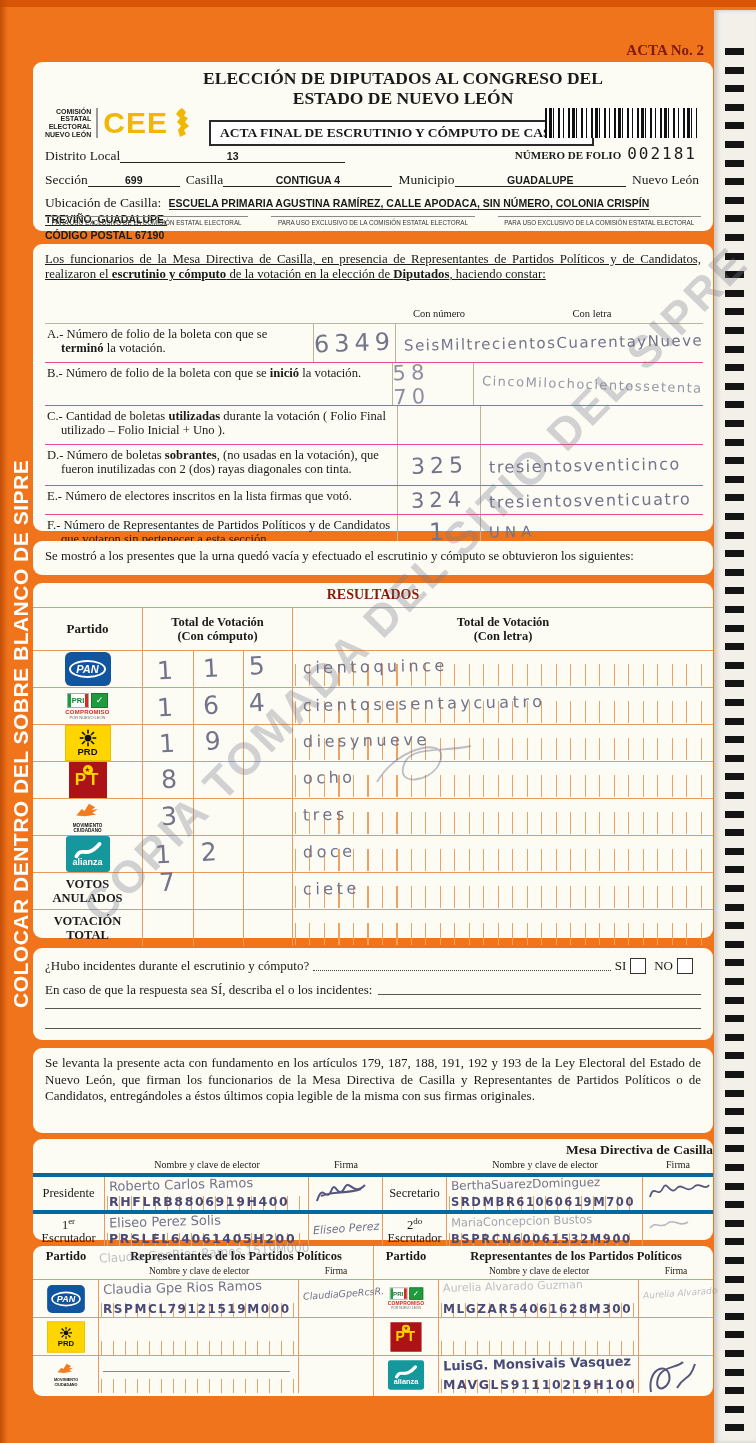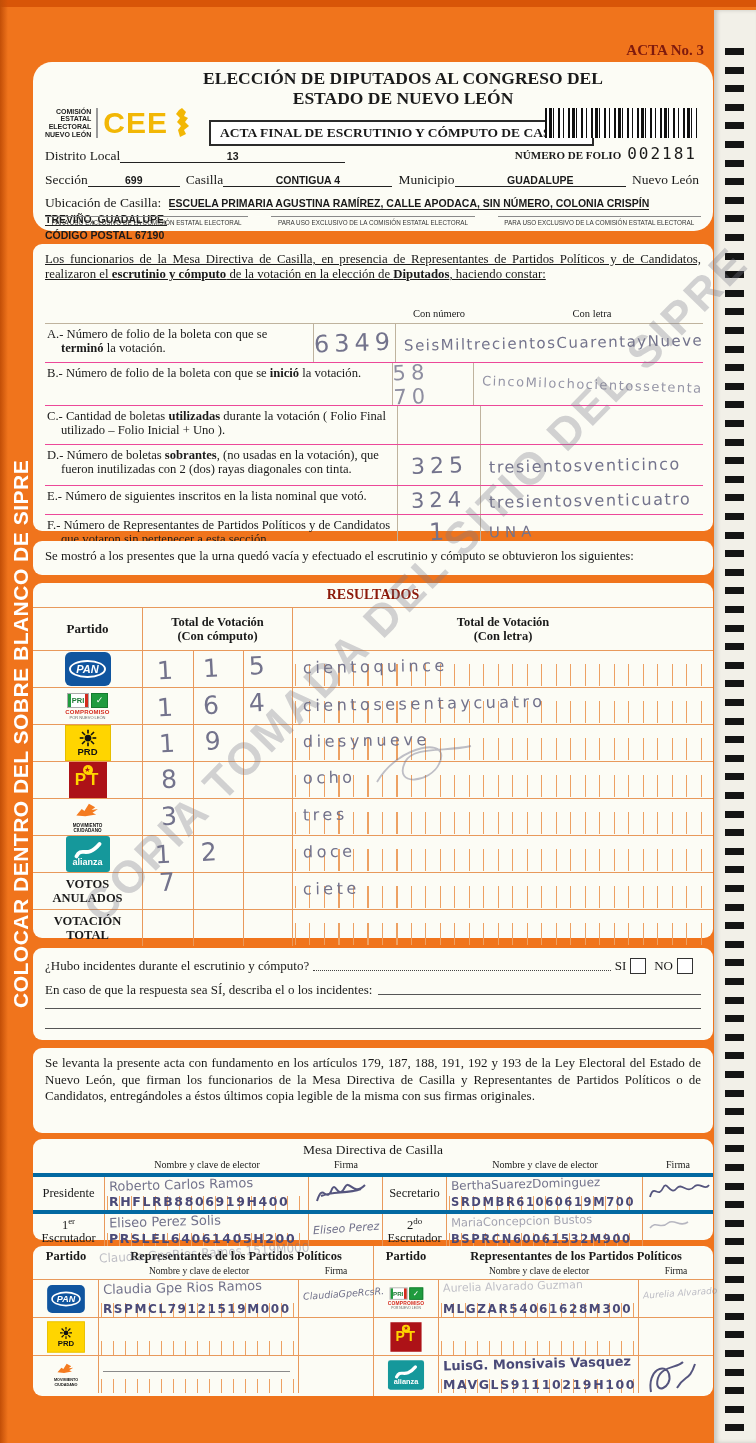--- a/index.html
+++ b/index.html
@@ -15,21 +15,21 @@
            background:repeating-linear-gradient(180deg,#141414 0 7px,transparent 7px 18.6px);}
 
   
   .side-text{position:absolute;left:9px;top:1008px;transform:rotate(-90deg);transform-origin:0 0;
              font-family:"Liberation Sans",sans-serif;font-weight:bold;font-size:21px;color:#fff;
              letter-spacing:.5px;white-space:nowrap;width:570px;}
 
   .acta-no{position:absolute;top:42px;right:52px;font-weight:bold;font-size:15px;color:#7E1A0E;}
 
   .panel{position:absolute;left:33px;width:680px;background:#FCFCF5;border-radius:9px;}
-  .p1{top:62px;height:169px;border-radius:19px;}
+  .p1{top:62px;height:169px;}
   .p2{top:244px;height:287px;}
   .p3{top:541px;height:34px;}
   .p4{top:583px;height:355px;}
   .p5{top:948px;height:92px;}
   .p6{top:1048px;height:85px;}
   .p7{top:1139px;height:101px;}
   .p8{top:1246px;height:150px;}
 
   
   .h-title{position:absolute;top:6px;left:120px;right:60px;text-align:center;font-weight:bold;
@@ -128,21 +128,21 @@
   .dots{flex:1;border-bottom:1.6px dotted #444;margin:0 4px 3px 4px;height:1px;}
   .chk{width:14px;height:14px;border:1.4px solid #333;background:#fff;margin:0 8px 0 4px;}
   .ir2{top:34px;}
   .solid{flex:1;border-bottom:1.4px solid #555;margin:0 0 3px 6px;height:1px;}
   .ruled{position:absolute;left:12px;right:12px;border-bottom:1.4px solid #555;}
 
   
   .legal{position:absolute;top:7px;left:12px;right:12px;font-size:13px;line-height:1.28;text-align:justify;}
 
   
-  .m-title{position:absolute;top:3px;left:0;right:0;text-align:center;font-weight:normal;font-size:13.5px;}
+  .m-title{position:absolute;top:3px;left:0;right:0;text-align:right;font-weight:bold;font-size:13.5px;}
   .m-head{position:absolute;top:20px;left:0;right:0;height:14px;font-size:10px;}
   .mh{position:absolute;text-align:center;}
   .m-rows{position:absolute;top:34px;left:0;right:0;bottom:0;}
   .m-row{display:flex;height:33px;border-top:4px solid #0369a1;}
   .m-cell{box-sizing:border-box;border-right:1px solid #E8995C;position:relative;}
   .m-role{display:flex;flex-direction:column;align-items:center;justify-content:center;font-size:12.5px;line-height:1;}
   .hw-name{position:absolute;top:0px;left:4px;font-size:13px;white-space:nowrap;transform:rotate(-1.5deg);}
   .hw-clave{position:absolute;bottom:1px;left:4px;font-size:12.5px;letter-spacing:1.6px;white-space:nowrap;font-weight:bold;}
   .tickstrip{position:absolute;left:2px;right:2px;bottom:0;height:14px;
              background:repeating-linear-gradient(90deg,#EDA163 0 1px,transparent 1px 12px);}
@@ -177,21 +177,21 @@
   sup{font-size:9px;}
 </style>
 </head>
 <body>
 
 <div id="page">
   <div class="top-band"></div>
   <div class="left-edge"></div>
   <div class="binding"></div>
   <div class="side-text">COLOCAR DENTRO DEL SOBRE BLANCO DE SIPRE</div>
-  <div class="acta-no">ACTA No. 3</div>
+  <div class="acta-no">ACTA No. 2</div>
 
   <div class="panel p1">
     <div class="h-title">
       <div>ELECCIÓN DE DIPUTADOS AL CONGRESO DEL</div>
       <div>ESTADO DE NUEVO LEÓN</div>
     </div>
     <div class="cee">
       <div class="cee-org">
         <div>COMISIÓN</div>
         <div>ESTATAL</div>
@@ -272,21 +272,21 @@
       <div class="i-row" style="height:40px">
         <div class="i-label"><span>D.- Número de boletas </span><b>sobrantes</b><span>, (no usadas en la votación), que fueron inutilizadas con 2 (dos) rayas diagonales con tinta.</span></div>
         <div class="i-num">
             <span class="hw hw-big" style="font-size:22px">325</span>
           </div>
         <div class="i-let">
             <span class="hw hw-word" style="font-size:16px">tresientosventicinco</span>
           </div>
       </div>
       <div class="i-row" style="height:28px">
-        <div class="i-label"><span>E.- Número de siguientes inscritos en la lista nominal que votó.</span><b></b><span></span></div>
+        <div class="i-label"><span>E.- Número de electores inscritos en la lista firmas que votó.</span><b></b><span></span></div>
         <div class="i-num">
             <span class="hw hw-big" style="font-size:21px">324</span>
           </div>
         <div class="i-let">
             <span class="hw hw-word" style="font-size:16px">tresientosventicuatro</span>
           </div>
       </div>
       <div class="i-row" style="height:34px">
         <div class="i-label"><span>F.- Número de Representantes de Partidos Políticos y de Candidatos que votaron sin pertenecer a esta sección.</span><b></b><span></span></div>
         <div class="i-num">

